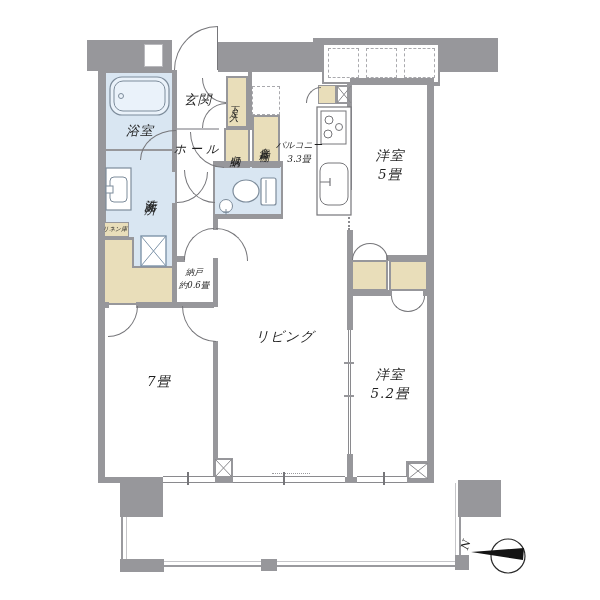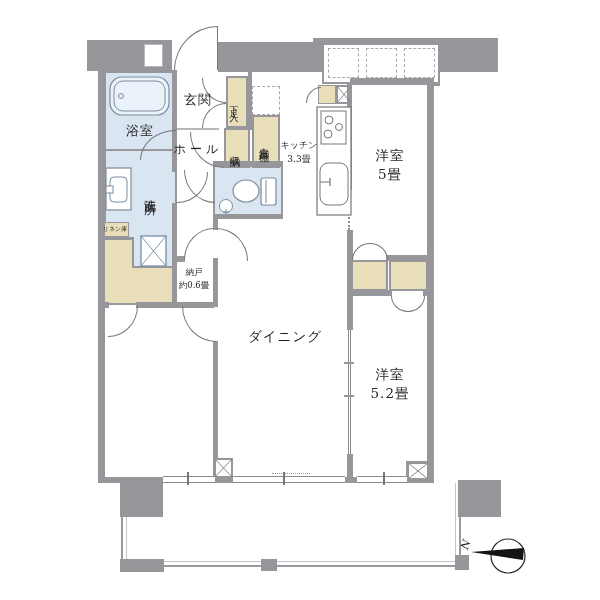--- a/index.html
+++ b/index.html
@@ -4,21 +4,21 @@
 <style>
   html,body{margin:0;padding:0;background:#fff;}
   #plan{position:relative;width:600px;height:600px;background:#fff;overflow:hidden;
         font-family:"DejaVu Serif",serif;color:#1f1f1f;}
   .abs{position:absolute;box-sizing:border-box;}
   .wall{position:absolute;background:#97979b;box-sizing:border-box;}
   .wet{position:absolute;background:#d9e6f2;border:2px solid #97979b;box-sizing:border-box;}
   .tan{position:absolute;background:#e9deba;border:2px solid #97979b;box-sizing:border-box;}
   .whitebox{position:absolute;background:#fff;border:2px solid #97979b;box-sizing:border-box;}
   .dashed{position:absolute;background:#fff;border:1.5px dashed #a9a9ad;box-sizing:border-box;}
-  .lbl{position:absolute;text-align:center;line-height:1.4;z-index:6;letter-spacing:1px;}
+  .lbl{position:absolute;text-align:center;line-height:1.4;z-index:6;letter-spacing:1px;font-style:italic;}
   .vtext{writing-mode:vertical-rl;text-orientation:upright;letter-spacing:2px;line-height:1;}
   .arc{position:absolute;border:0 solid #76767a;box-sizing:border-box;z-index:5;}
   .arc-tl{border-top-width:1.4px;border-left-width:1.4px;border-top-left-radius:100% 100%;}
   .arc-tr{border-top-width:1.4px;border-right-width:1.4px;border-top-right-radius:100% 100%;}
   .arc-bl{border-bottom-width:1.4px;border-left-width:1.4px;border-bottom-left-radius:100% 100%;}
   .arc-br{border-bottom-width:1.4px;border-right-width:1.4px;border-bottom-right-radius:100% 100%;}
   .win{position:absolute;background:#fff;border-top:1.5px solid #8a8a8e;border-bottom:1.5px solid #8a8a8e;box-sizing:border-box;z-index:4;}
   svg{position:absolute;left:0;top:0;z-index:5;}
 </style>
 </head>
@@ -158,34 +158,35 @@
       <polygon points="471,552 524,548 523,560" fill="#141414"></polygon>
     </g>
   </svg>
 
   <div class="lbl" style="left:172px;top:91px;width:52px;font-size:13px;">玄関</div>
   <div class="lbl" style="left:169px;top:141px;width:58px;font-size:12px;letter-spacing:4px;">ホール</div>
   <div class="lbl vtext" style="left:229px;top:81px;height:45px;font-size:9px;letter-spacing:3px;">下足入</div>
   <div class="lbl vtext" style="left:230px;top:134px;height:30px;font-size:10.5px;">収納</div>
   <div class="lbl vtext" style="left:259px;top:121px;height:42px;font-size:10.5px;">食器棚</div>
   <div class="lbl" style="left:270px;top:139px;width:58px;font-size:9px;letter-spacing:0;line-height:1.5;">
-    <span style="display:block">キッチン</span>
+    <span style="display:block">バルコニー</span>
     <span style="display:block">3.3畳</span>
   </div>
   <div class="lbl" style="left:112px;top:122px;width:56px;font-size:13px;">浴室</div>
   <div class="lbl vtext" style="left:144px;top:165px;height:55px;font-size:12px;">洗面所</div>
   <div class="lbl" style="left:101px;top:225px;width:28px;font-size:6px;letter-spacing:0;">リネン庫</div>
   <div class="lbl" style="left:173px;top:266px;width:42px;font-size:8.5px;letter-spacing:0;line-height:1.5;">
     <span style="display:block">納戸</span>
     <span style="display:block">約0.6畳</span>
   </div>
   <div class="lbl" style="left:112px;top:372px;width:94px;font-size:13.5px;">
+    <span style="display:block">7畳</span>
   </div>
   <div class="lbl" style="left:230px;top:327px;width:110px;font-size:13.5px;">
-    <span style="display:block">ダイニング</span>
+    <span style="display:block">リビング</span>
   </div>
   <div class="lbl" style="left:352px;top:146px;width:76px;font-size:13.5px;">
     <span style="display:block">洋室</span>
     <span style="display:block">5畳</span>
   </div>
   <div class="lbl" style="left:352px;top:365px;width:76px;font-size:13.5px;">
     <span style="display:block">洋室</span>
     <span style="display:block">5.2畳</span>
   </div>
   <div class="lbl" style="left:458px;top:537px;width:16px;font-size:11px;font-style:italic;transform:rotate(-72deg);letter-spacing:0;">N</div>

